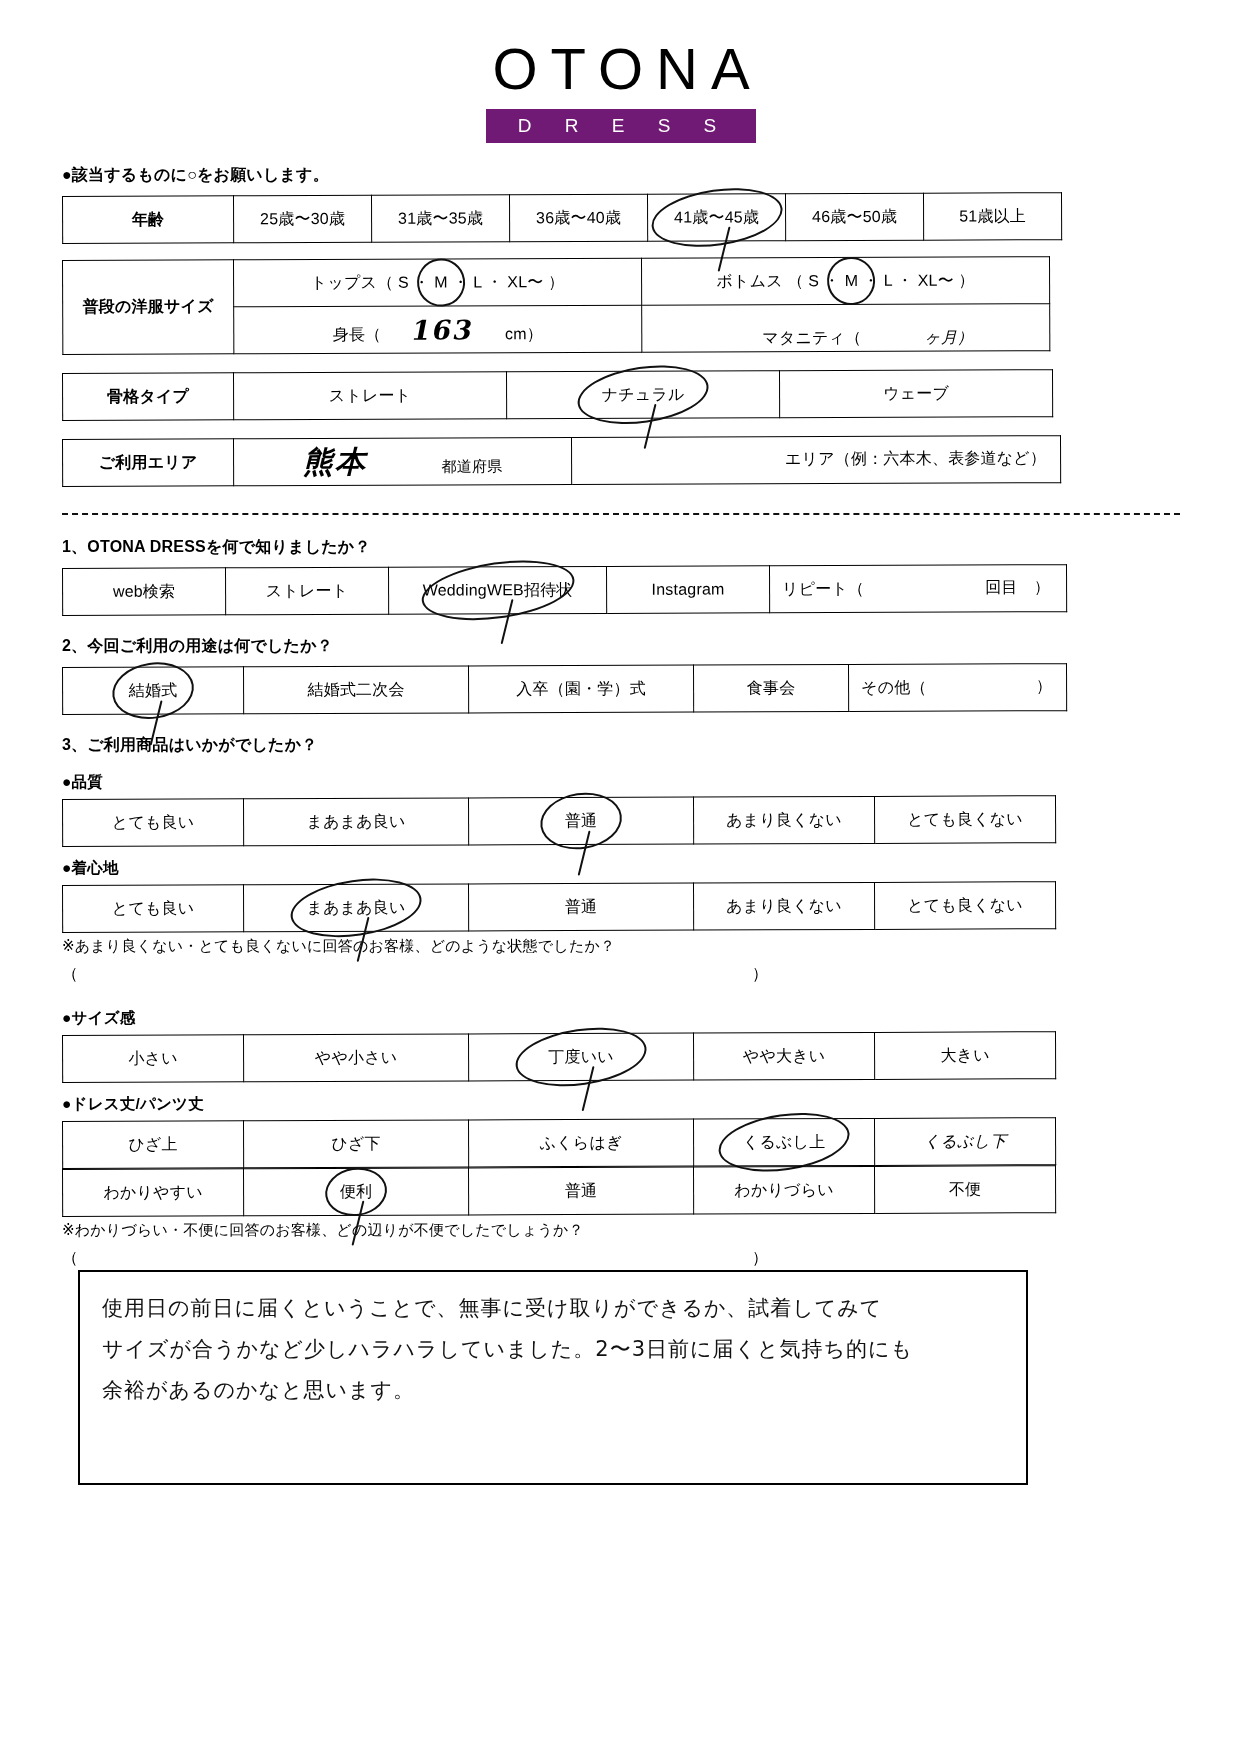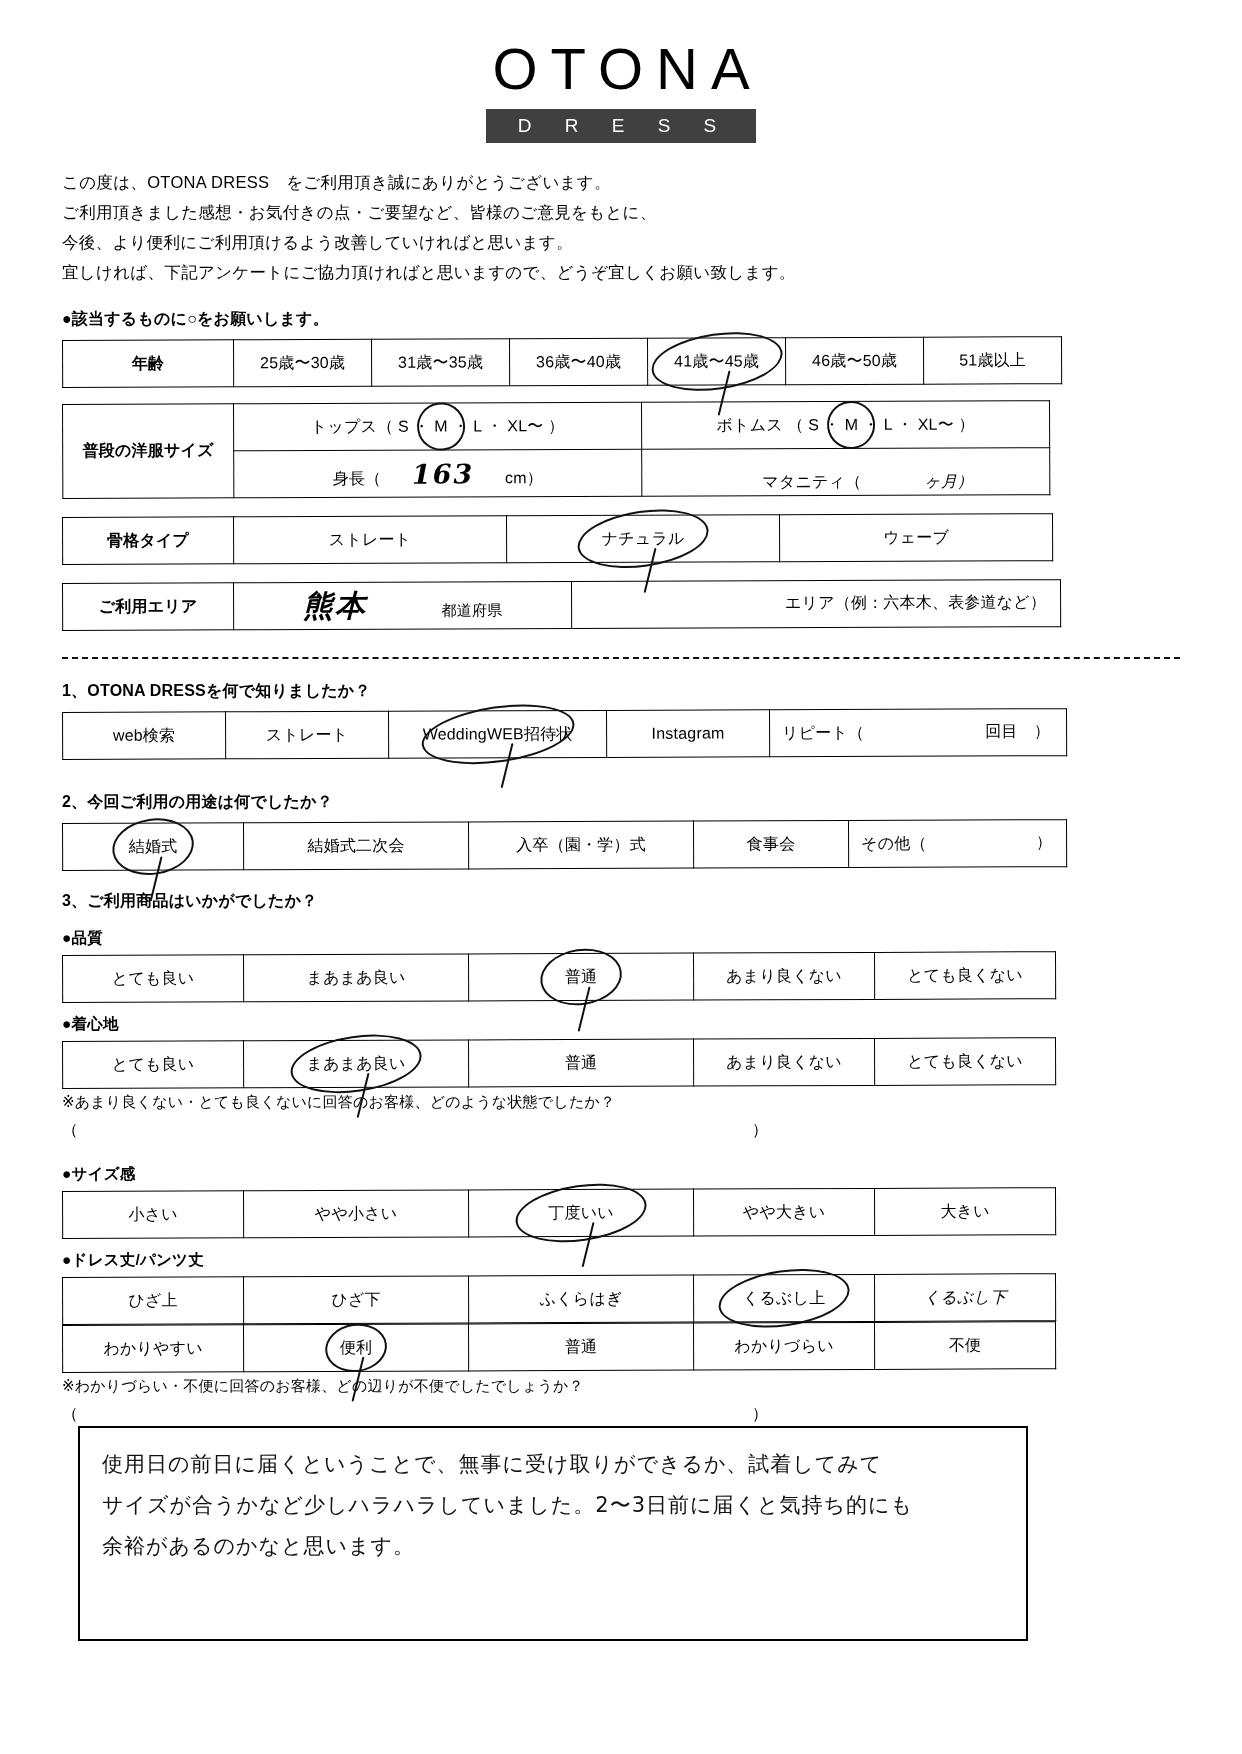--- a/index.html
+++ b/index.html
@@ -14,21 +14,21 @@
   .page{position:relative;width:1242px;height:1754px;padding:0;box-sizing:border-box;}
 
   
   .logo-wrap{text-align:center;padding-top:40px;}
   .logo-otona{
     font-size:58px;letter-spacing:13px;font-weight:400;
     font-family:"Liberation Sans","DejaVu Sans",sans-serif;
     line-height:1;text-indent:13px;
   }
   .logo-dress-bar{
-    display:inline-block;background:#404040;color:#fff;
+    display:inline-block;background:#701a75;color:#fff;
     margin-top:11px;padding:7px 26px 8px 32px;
     font-size:19px;letter-spacing:14px;line-height:1;
   }
 
   
   .intro{margin:24px 0 0 62px;font-size:16.5px;line-height:1.82;letter-spacing:.3px;}
 
   .bullet-head{margin:22px 0 10px 62px;font-size:16px;font-weight:bold;letter-spacing:.2px;}
   .sub-head{margin:16px 0 6px 62px;font-size:15.5px;font-weight:bold;letter-spacing:.2px;}
   .sub-head.tight{margin-top:11px;}
@@ -100,26 +100,20 @@
 </head>
 <body>
 
 <div class="page">
 
   <div class="logo-wrap">
     <div class="logo-otona">OTONA</div>
     <div class="logo-dress-bar">D R E S S</div>
   </div>
 
-  <div class="intro">
-    <div>この度は、OTONA DRESS　をご利用頂き誠にありがとうございます。</div>
-    <div>ご利用頂きました感想・お気付きの点・ご要望など、皆様のご意見をもとに、</div>
-    <div>今後、より便利にご利用頂けるよう改善していければと思います。</div>
-    <div>宜しければ、下記アンケートにご協力頂ければと思いますので、どうぞ宜しくお願い致します。</div>
-  </div>
 
   <div class="bullet-head">●該当するものに○をお願いします。</div>
 
   <table class="tbl skew w990">
     <tbody>
         <tr>
       <td class="lab" style="width:168px;">年齢</td>
       <td style="width:135px;">25歳〜30歳</td>
       <td style="width:135px;">31歳〜35歳</td>
       <td style="width:135px;">36歳〜40歳</td>
@@ -201,21 +195,21 @@
       </td>
       <td style="width:160px;">Instagram</td>
       <td style="width:283px;" class="lft">
         <span>リピート（</span>
         <span style="position:absolute;right:16px;top:12px;">回目　）</span>
       </td>
     </tr>
   </tbody>
     </table>
 
-  <div class="bullet-head" style="margin-top:32px;">2、今回ご利用の用途は何でしたか？</div>
+  <div class="bullet-head" style="margin-top:20px;">2、今回ご利用の用途は何でしたか？</div>
   <table class="tbl skew w990">
     <tbody>
         <tr>
       <td style="width:178px;">
         <span>結婚式</span>
         <span class="circ tail"></span>
       </td>
       <td style="width:222px;">結婚式二次会</td>
       <td style="width:222px;">入卒（園・学）式</td>
       <td style="width:152px;">食事会</td>

